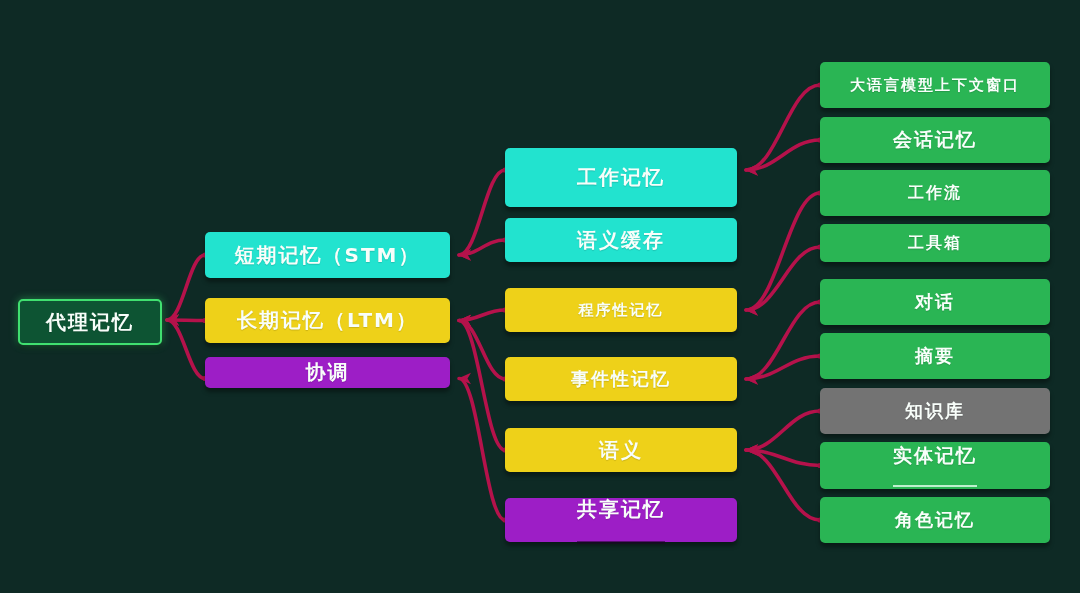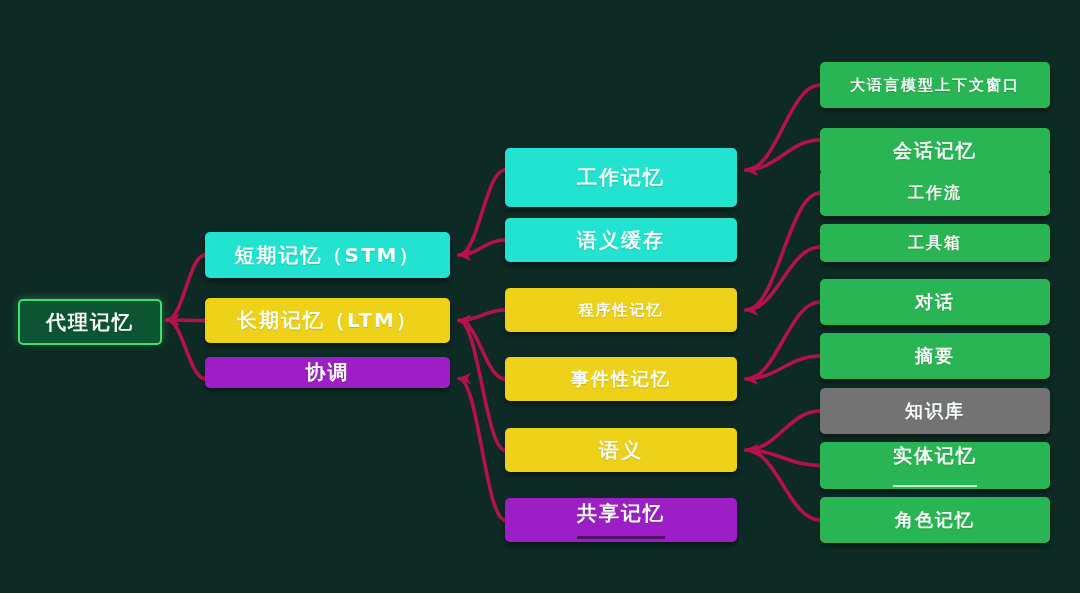--- a/index.html
+++ b/index.html
@@ -23,21 +23,21 @@
     box-shadow:0 4px 4px rgba(0,0,0,0.38);
     cursor:pointer;
     white-space:nowrap;
     text-shadow:0 1px 1px rgba(0,0,0,0.15);
   }
   .node.root{
     border:2px solid var(--root-border);
     box-shadow:0 0 9px rgba(64,224,112,0.45),0 4px 4px rgba(0,0,0,0.45);
   }
   .node span{display:inline-block;line-height:1.25;}
-  .u-dark{border-bottom:3px solid rgba(30,3,40,0.55);padding-bottom:10px;}
+  .u-dark{border-bottom:3px solid rgba(30,3,40,0.55);padding-bottom:19px;}
   .u-light{border-bottom:2px solid rgba(228,255,238,0.8);padding-bottom:17px;}
 </style>
 </head>
 <body>
 
 <div id="stage" style="background: rgb(14, 42, 37); --line: #b5124b; --root-border: #40e070;">
   <svg id="edges-svg" viewBox="0 0 1080 593">
     <defs>
       <marker id="arrow" markerUnits="userSpaceOnUse" markerWidth="18" markerHeight="16" refX="13" refY="7" orient="auto">
         <path d="M14,7 L1,1.2 L4.5,7 L1,12.8 Z"></path>
@@ -106,21 +106,21 @@
     </div>
     <div class="node" style="left: 505px; top: 428px; width: 232px; height: 44px; font-size: 20px; background: rgb(238, 209, 25);">
       <span>语义</span>
     </div>
     <div class="node" style="left: 505px; top: 498px; width: 232px; height: 44px; font-size: 20px; background: rgb(157, 30, 198);">
       <span class="u-dark">共享记忆</span>
     </div>
     <div class="node" style="left: 820px; top: 62px; width: 230px; height: 46px; font-size: 15px; background: rgb(42, 181, 84);">
       <span>大语言模型上下文窗口</span>
     </div>
-    <div class="node" style="left: 820px; top: 117px; width: 230px; height: 46px; font-size: 19px; background: rgb(42, 181, 84); margin-top: 11px;">
+    <div class="node" style="left: 820px; top: 117px; width: 230px; height: 46px; font-size: 19px; background: rgb(42, 181, 84);">
       <span>会话记忆</span>
     </div>
     <div class="node" style="left: 820px; top: 170px; width: 230px; height: 46px; font-size: 16px; background: rgb(42, 181, 84);">
       <span>工作流</span>
     </div>
     <div class="node" style="left: 820px; top: 224px; width: 230px; height: 38px; font-size: 16px; background: rgb(42, 181, 84);">
       <span>工具箱</span>
     </div>
     <div class="node" style="left: 820px; top: 279px; width: 230px; height: 46px; font-size: 18px; background: rgb(42, 181, 84);">
       <span>对话</span>

